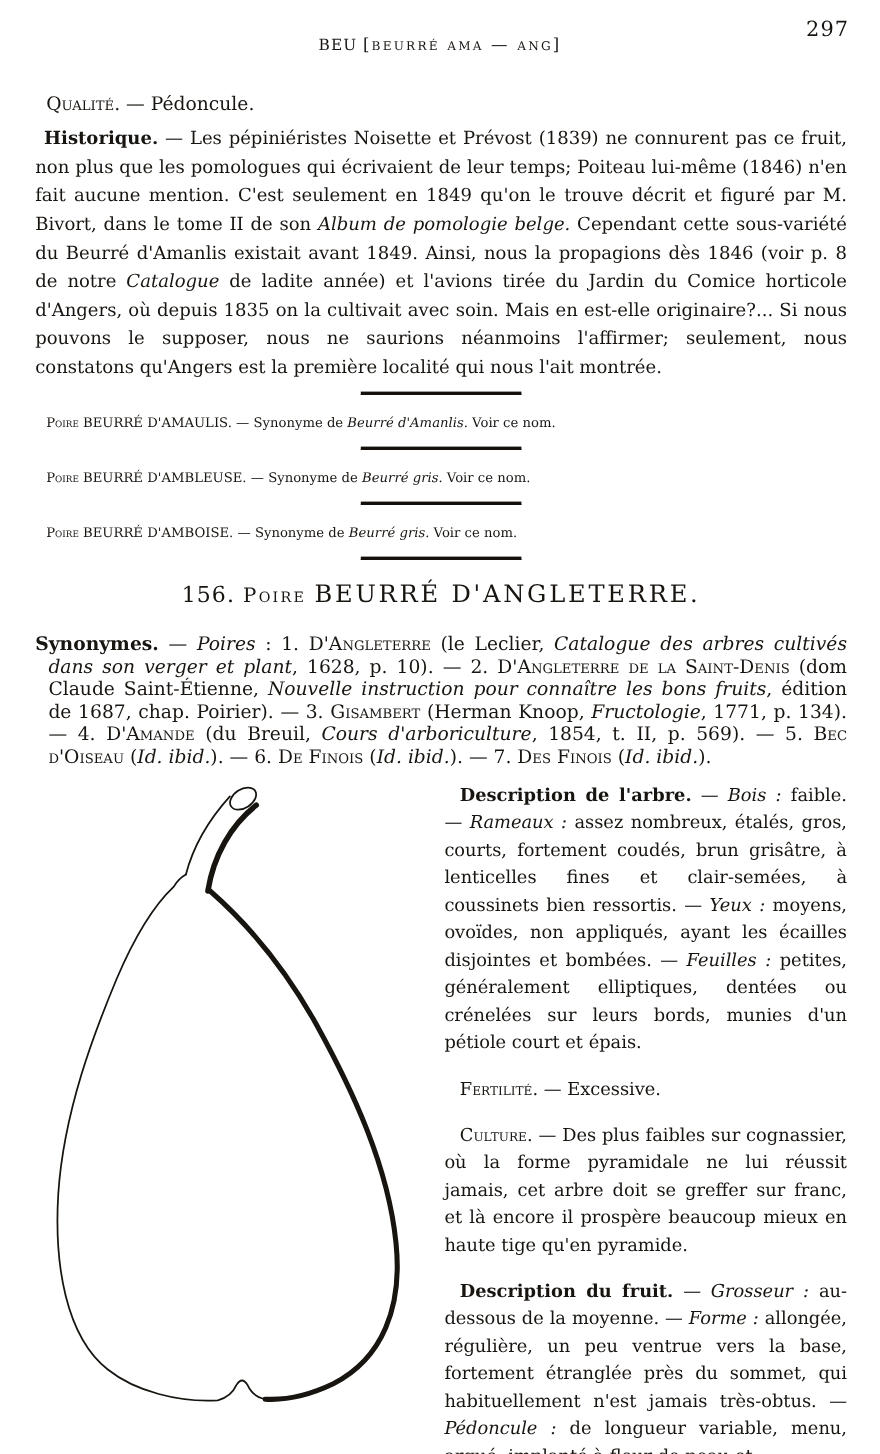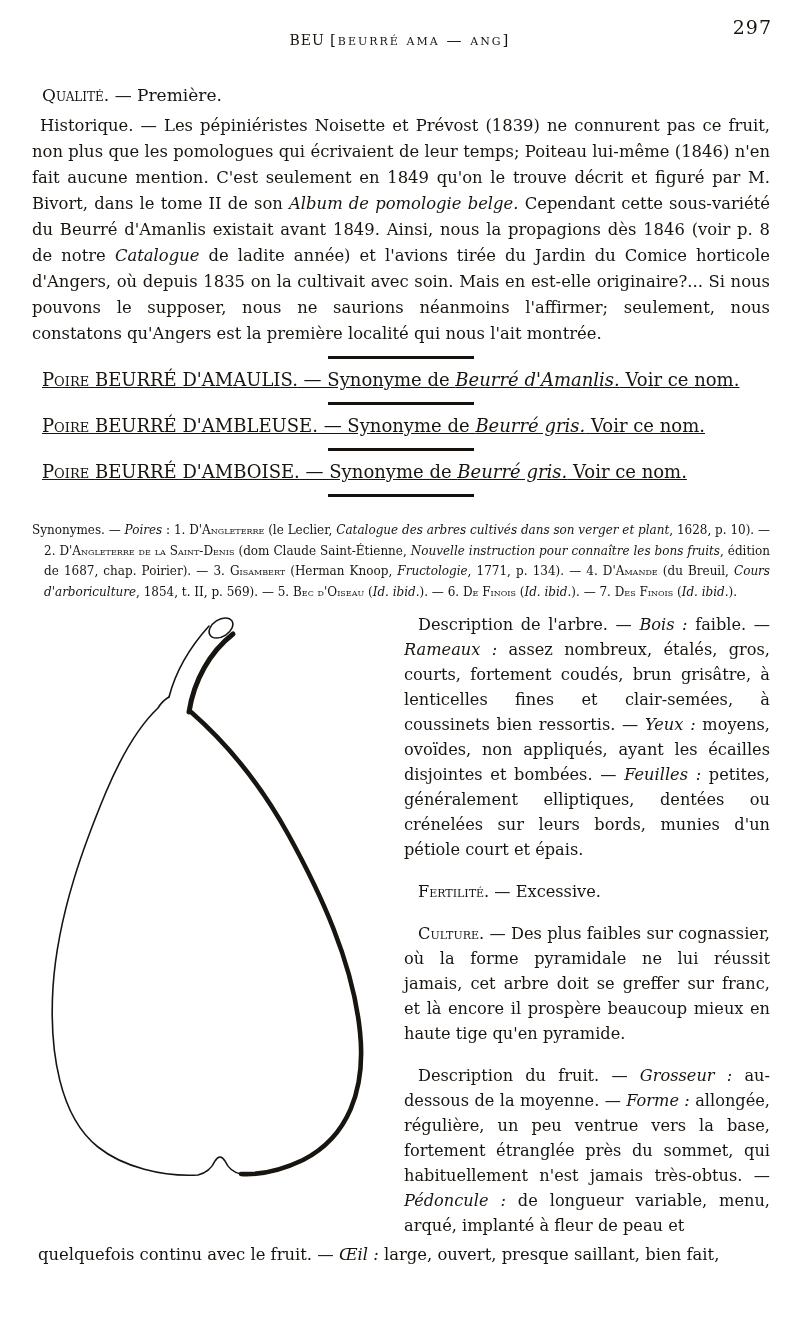--- a/index.html
+++ b/index.html
@@ -29,47 +29,46 @@
   
   p{margin:0;}
   .quality{margin-top:22px;padding-left:10px;font-size:17px;line-height:26px;}
   .historique{
     margin-top:5px;
     font-size:16.4px;line-height:26px;
     text-align:justify;text-indent:8px;
   }
   .seg-n{}
   .seg-i{font-style:italic;}
-  .seg-b{font-weight:normal;}
+  .seg-b{font-weight:bold;}
   .seg-sc{font-variant:small-caps;}
   
   .rule{
     width:146px;height:3px;background:#14100c;
     margin:9px auto 8px auto;
     border-bottom:1px solid #14100c;
     box-sizing:border-box;
   }
   .syn-entry{
     padding-left:10px;
-    font-size:18px;line-height:26px;
-    margin:0 0 5px 0;
-    text-decoration:underline;
+    font-size:12px;line-height:26px;
+    margin:12px 0 5px 0;
   }
   
   .section-heading{
     text-align:center;
     margin:16px 0 12px 0;
     white-space:nowrap;
   }
   .seg-hnum{font-size:20px;letter-spacing:1px;}
   .seg-hpoire{font-size:18px;font-variant:small-caps;letter-spacing:2px;}
   .seg-hname{font-size:22px;letter-spacing:2.5px;}
   
   .synonymes{
-    font-size:12px;line-height:20.6px;
+    font-size:17px;line-height:20.6px;
     text-align:justify;
     padding-left:12px;text-indent:-12px;
     margin-top:23px;
   }
   
   .columns{display:flex;margin-top:10px;gap:24px;}
   .figure{width:348px;flex-shrink:0;}
   .figure svg{display:block;margin-left:6px;}
   .rightcol{flex:1;font-size:16.2px;line-height:25px;text-align:justify;}
   .rightcol p{text-indent:14px;}
@@ -86,34 +85,35 @@
 <div class="page">
 
   <div class="running-header">
     <span class="rh-main">BEU</span>
     <span class="rh-bracket">[beurré ama — ang]</span>
     <span class="page-number">297</span>
   </div>
 
   <div class="content">
 
-    <p class="quality"><span class="seg-sc">Qualité.</span><span class="seg-n"> — Première.</span></p>
+    <p class="quality"><span class="seg-sc">Qualité.</span><span class="seg-n"> — Pédoncule.</span></p>
 
     <p class="historique"><span class="seg-b">Historique.</span><span class="seg-n"> — Les pépiniéristes Noisette et Prévost (1839) ne connurent pas ce fruit, non plus que les pomologues qui écrivaient de leur temps; Poiteau lui-même (1846) n'en fait aucune mention. C'est seulement en 1849 qu'on le trouve décrit et figuré par M. Bivort, dans le tome II de son </span><span class="seg-i">Album de pomologie belge.</span><span class="seg-n"> Cependant cette sous-variété du Beurré d'Amanlis existait avant 1849. Ainsi, nous la propagions dès 1846 (voir p. 8 de notre </span><span class="seg-i">Catalogue</span><span class="seg-n"> de ladite année) et l'avions tirée du Jardin du Comice horticole d'Angers, où depuis 1835 on la cultivait avec soin. Mais en est-elle originaire?... Si nous pouvons le supposer, nous ne saurions néanmoins l'affirmer; seulement, nous constatons qu'Angers est la première localité qui nous l'ait montrée.</span></p>
 
     <div>
       <div class="rule"></div>
       <p class="syn-entry"><span class="seg-sc">Poire </span><span class="seg-n">BEURRÉ D'AMAULIS.</span><span class="seg-n"> — Synonyme de </span><span class="seg-i">Beurré d'Amanlis.</span><span class="seg-n"> Voir ce nom.</span></p>
       <div class="rule"></div>
       <p class="syn-entry"><span class="seg-sc">Poire </span><span class="seg-n">BEURRÉ D'AMBLEUSE.</span><span class="seg-n"> — Synonyme de </span><span class="seg-i">Beurré gris.</span><span class="seg-n"> Voir ce nom.</span></p>
       <div class="rule"></div>
       <p class="syn-entry"><span class="seg-sc">Poire </span><span class="seg-n">BEURRÉ D'AMBOISE.</span><span class="seg-n"> — Synonyme de </span><span class="seg-i">Beurré gris.</span><span class="seg-n"> Voir ce nom.</span></p>
       <div class="rule"></div>
     </div>
 
+    <h2 class="section-heading" style="font-weight:normal;"><span class="seg-hnum">156. </span><span class="seg-hpoire">Poire </span><span class="seg-hname">BEURRÉ D'ANGLETERRE.</span></h2>
 
     <p class="synonymes"><span class="seg-b">Synonymes.</span><span class="seg-n"> — </span><span class="seg-i">Poires</span><span class="seg-n"> : 1. </span><span class="seg-sc">D'Angleterre</span><span class="seg-n"> (le Leclier, </span><span class="seg-i">Catalogue des arbres cultivés dans son verger et plant</span><span class="seg-n">, 1628, p. 10). — 2. </span><span class="seg-sc">D'Angleterre de la Saint-Denis</span><span class="seg-n"> (dom Claude Saint-Étienne, </span><span class="seg-i">Nouvelle instruction pour connaître les bons fruits</span><span class="seg-n">, édition de 1687, chap. Poirier). — 3. </span><span class="seg-sc">Gisambert</span><span class="seg-n"> (Herman Knoop, </span><span class="seg-i">Fructologie</span><span class="seg-n">, 1771, p. 134). — 4. </span><span class="seg-sc">D'Amande</span><span class="seg-n"> (du Breuil, </span><span class="seg-i">Cours d'arboriculture</span><span class="seg-n">, 1854, t. II, p. 569). — 5. </span><span class="seg-sc">Bec d'Oiseau</span><span class="seg-n"> (</span><span class="seg-i">Id. ibid.</span><span class="seg-n">). — 6. </span><span class="seg-sc">De Finois</span><span class="seg-n"> (</span><span class="seg-i">Id. ibid.</span><span class="seg-n">). — 7. </span><span class="seg-sc">Des Finois</span><span class="seg-n"> (</span><span class="seg-i">Id. ibid.</span><span class="seg-n">).</span></p>
 
     <div class="columns">
 
       <div class="figure">
         <svg width="340" height="578" viewBox="0 0 340 578" role="img" aria-label="Outline engraving of an elongated pear (Beurré d'Angleterre) with a curved stem, thin left contour and shaded right contour, small bump at the base">
 
           <path d="M131,85 Q124,89 120,96 C103,112 85,140 68,180 C48,228 20,300 15,375 C11,440 22,505 60,535 C85,555 125,565 160,563 Q172,560 177,549 Q182,541 187,549 Q192,560 203,562" fill="none" stroke="#181410" stroke-width="1.6" stroke-linecap="round"></path>
 

